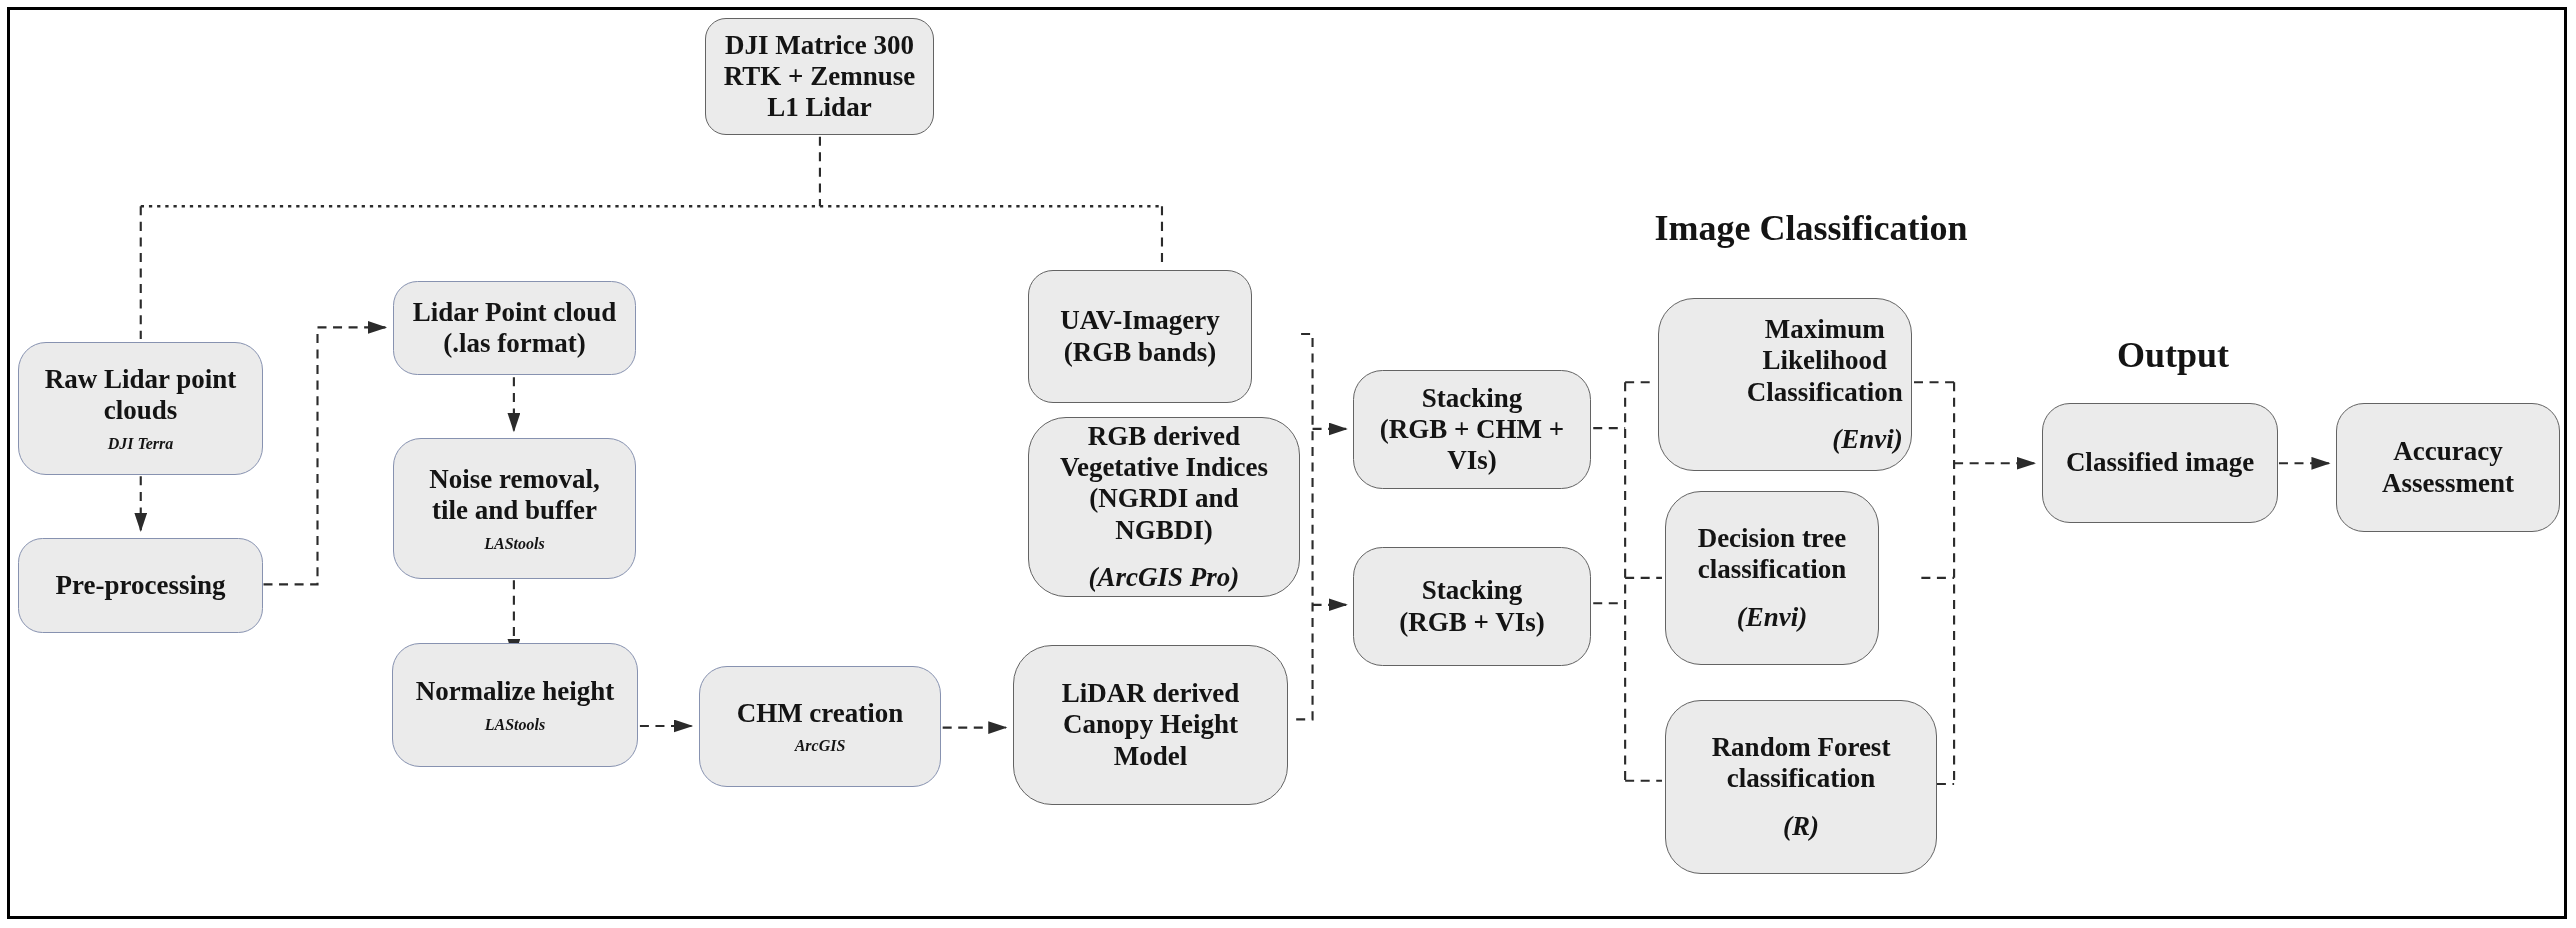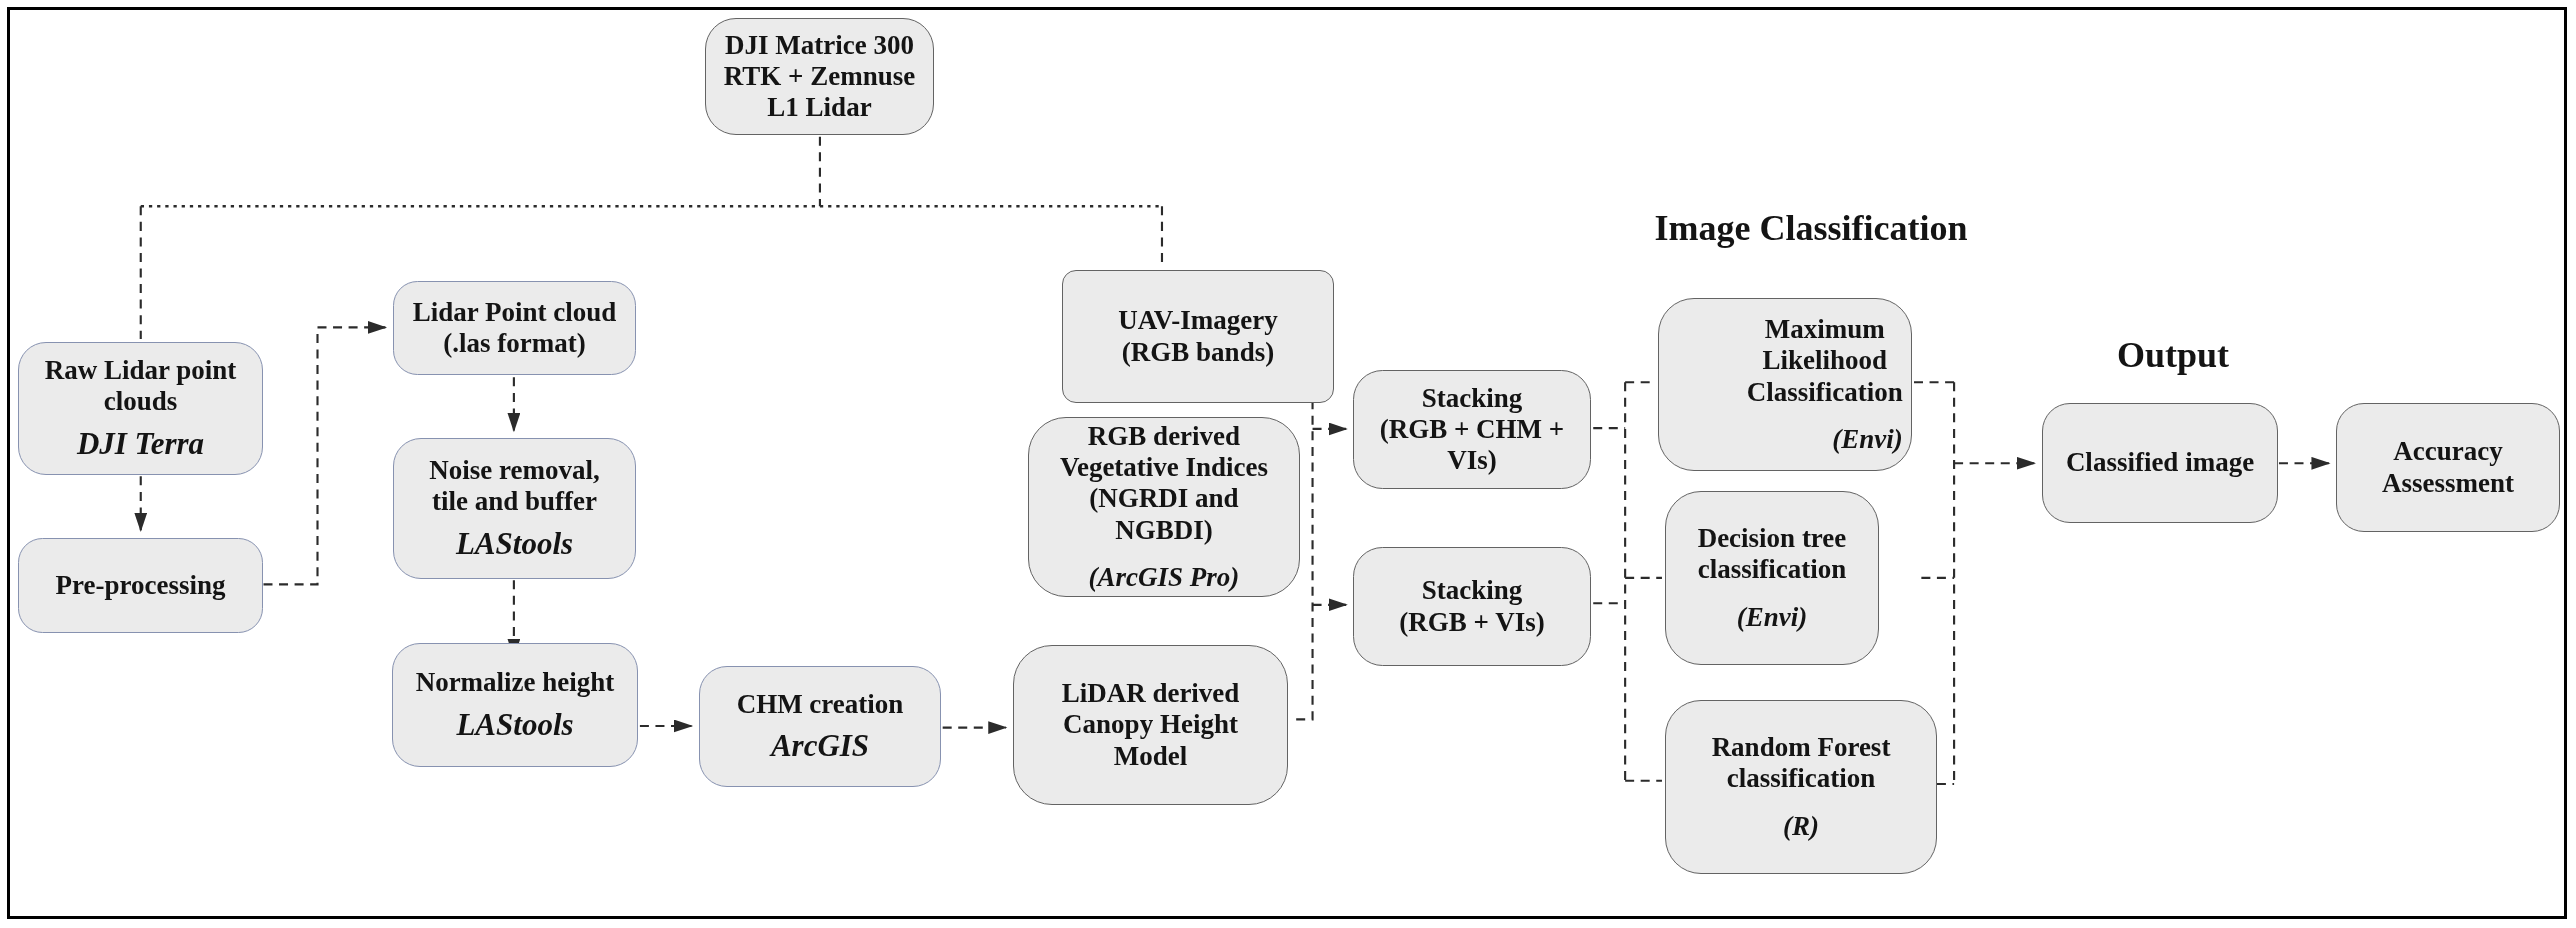--- a/index.html
+++ b/index.html
@@ -31,21 +31,21 @@
     padding:4.9px 8.2px;
   }
   .b-blue{border:1.6px solid #8792b0;}
   .b-gray{border:1.6px solid #636363;}
   .label{
     white-space:pre-line;
     font-size:27px;line-height:1.16;
   }
   .tool{
     font-style:italic;
-    font-size:31px;line-height:1.2;
+    font-size:16px;line-height:1.2;
     margin-top:7px;
   }
   .tool-lg{font-size:27px;margin-top:16px;line-height:1.16;}
   .heading{
     position:absolute;
     font-size:36px;
     text-align:center;
     white-space:nowrap;
   }
 </style>
@@ -86,21 +86,21 @@
     <polyline class="wire" points="2348,958 2388,958"></polyline>
     <polyline class="wire" points="2388,467 2388,958"></polyline>
     <polyline class="wire" points="2388,566 2486,566" marker-end="url(#arw)"></polyline>
     <polyline class="wire" points="2785,566 2846,566" marker-end="url(#arw)"></polyline>
   </svg>
 
   <div class="heading" style="left:1631px;top:207px;width:360px;">Image Classification</div>
 
   <div class="heading" style="left:2042px;top:334px;width:262px;">Output</div>
 
-  <div class="node b-gray" style="left:705px;top:18px;width:229px;height:117px;border-radius:31px;">
+  <div class="node b-gray" style="left:705px;top:18px;width:229px;height:117px;border-radius:21px;">
     <div class="label">DJI Matrice 300
 RTK + Zemnuse
 L1 Lidar</div>
   </div>
 
   <div class="node b-blue" style="left:18px;top:342px;width:245px;height:133px;border-radius:28px;">
     <div class="label">Raw Lidar point
 clouds</div>
     <div class="tool">DJI Terra</div>
   </div>
@@ -123,21 +123,21 @@
   <div class="node b-blue" style="left:392px;top:643px;width:246px;height:124px;border-radius:28px;">
     <div class="label">Normalize height</div>
     <div class="tool">LAStools</div>
   </div>
 
   <div class="node b-blue" style="left:699px;top:666px;width:242px;height:121px;border-radius:28px;">
     <div class="label">CHM creation</div>
     <div class="tool">ArcGIS</div>
   </div>
 
-  <div class="node b-gray" style="left:1028px;top:270px;width:272px;height:133px;border-radius:14px;margin-left:34px;">
+  <div class="node b-gray" style="left:1028px;top:270px;width:224px;height:133px;border-radius:25px;">
     <div class="label">UAV-Imagery
 (RGB bands)</div>
   </div>
 
   <div class="node b-gray" style="left:1028px;top:417px;width:272px;height:180px;border-radius:38px;">
     <div class="label">RGB derived
 Vegetative Indices
 (NGRDI and
 NGBDI)</div>
     <div class="tool tool-lg">(ArcGIS Pro)</div>

